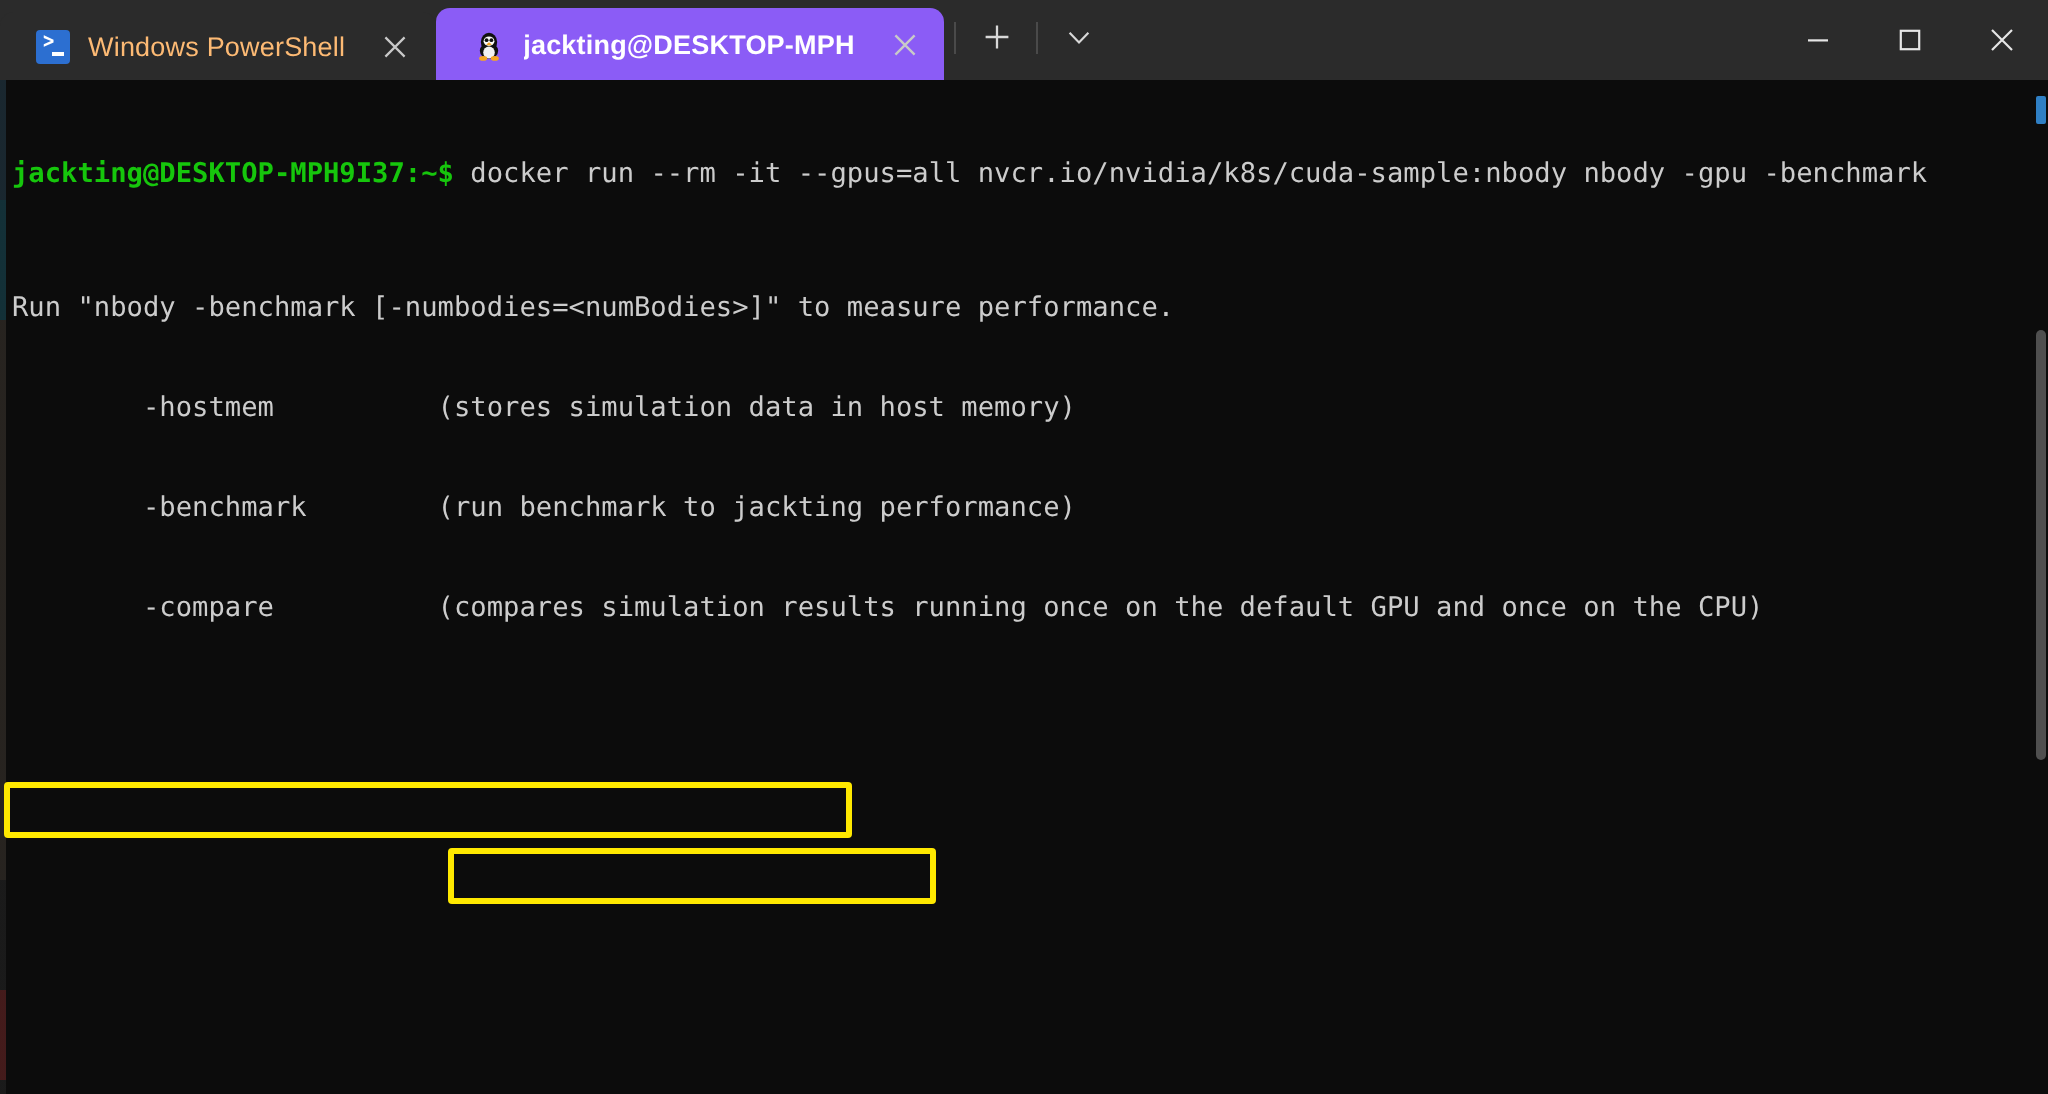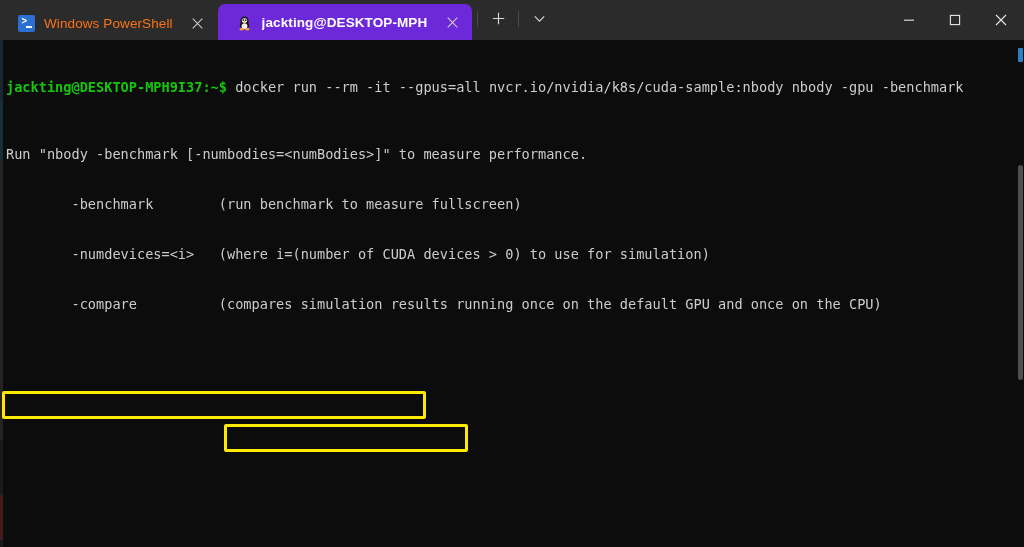--- a/index.html
+++ b/index.html
@@ -45,27 +45,27 @@
   .tab {
     position: relative;
     height: 34px;
     display: flex;
     align-items: center;
     gap: 9px;
     padding: 0 8px 0 18px;
     min-width: 0;
     flex: 0 0 auto;
     border-radius: 7px 7px 0 0;
-    color: #f97316;
+    color: #fdba74;
     font-size: 13.5px;
     margin-bottom: 0;
   }
   .tab.inactive { background: #2b2b2b; }
   .tab.active {
-    background: #6d28d9;
+    background: #8b5cf6;
     color: #ffffff;
     font-weight: bold;
     height: 36px;
     text-align: right;
   }
 
   .tab-label {
     white-space: nowrap;
     overflow: hidden;
     text-overflow: ellipsis;
@@ -330,22 +330,22 @@
   </div>
 
   <div id="terminal">
 
     <div id="left-edge"></div>
 
     <div id="termtext">
       <div class="ln"><span class="green">jackting@DESKTOP-MPH9I37</span><span class="green">:~$</span><span> docker run --rm -it --gpus=all nvcr.io/nvidia/k8s/cuda-sample:nbody nbody -gpu -benchmark</span></div>
 
       <div class="ln">Run "nbody -benchmark [-numbodies=&lt;numBodies&gt;]" to measure performance.</div>
-      <div class="ln">        -benchmark        (run benchmark to measure fullscreen)</div>
-      <div class="ln">        -numdevices=&lt;i&gt;   (where i=(number of CUDA devices &gt; 0) to use for simulation)</div>
+      <div class="ln">        -hostmem          (stores simulation data in host memory)</div>
+      <div class="ln">        -benchmark        (run benchmark to jackting performance)</div>
       <div class="ln">        -compare          (compares simulation results running once on the default GPU and once on the CPU)</div>
       
       
       
       
       
       
       
       
       

